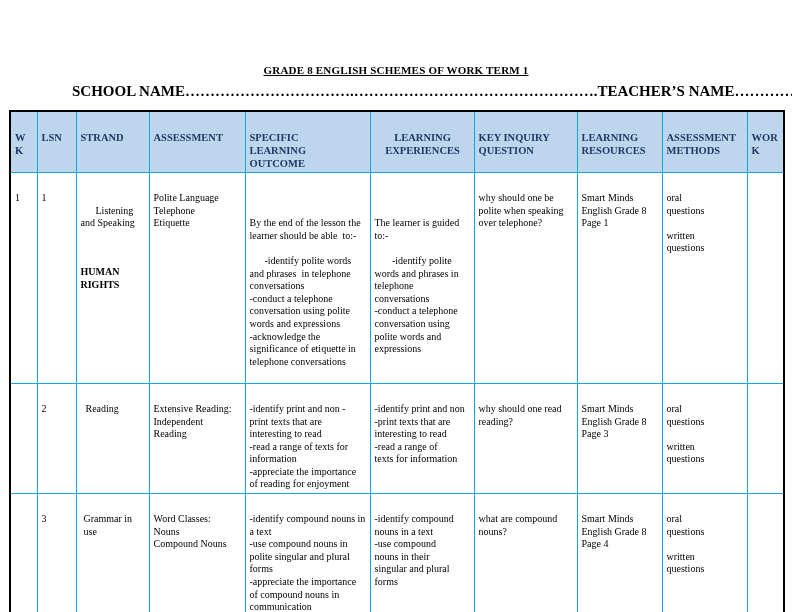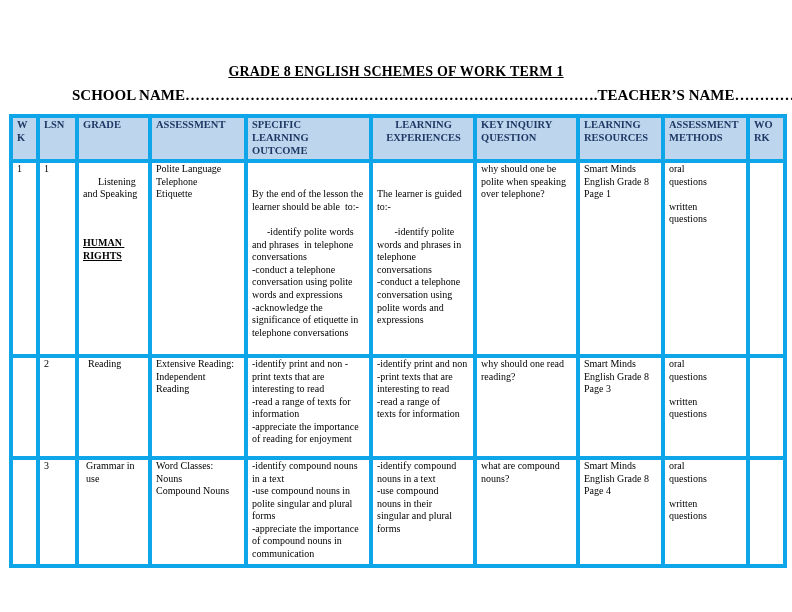--- a/index.html
+++ b/index.html
@@ -2,42 +2,42 @@
 <html><head>
 <meta charset="utf-8">
 <style>
   html,body{margin:0;padding:0;}
   body{
     width:792px;height:612px;background:#ffffff;color:#000;
     font-family:"Liberation Serif","DejaVu Serif",serif;
     overflow:hidden;position:relative;
   }
   .doc-title{
-    margin-top:64px;text-align:center;font-weight:bold;font-size:14px;
+    margin-top:64px;text-align:center;font-weight:bold;font-size:11px;
     text-decoration:underline;letter-spacing:.2px;
   }
   .sub-line{
     margin:7px 0 0 72px;font-weight:bold;font-size:15px;white-space:nowrap;
   }
   table.sow{
     border-collapse:collapse;table-layout:fixed;
     margin:10px 0 0 9px;width:774px;border:2px solid #000;
   }
   .sow th,.sow td{
-    border:4px solid #0ea5e9;vertical-align:top;padding:0 3px 2px 4px;
+    border:1px solid #0ea5e9;vertical-align:top;padding:19px 3px 2px 4px;
     white-space:pre-wrap;overflow:hidden;word-wrap:break-word;
   }
   .sow th{
     background:#bdd6ee;color:#1f3864;font-size:10.5px;line-height:13px;
     text-align:left;font-weight:bold;
   }
   .sow th.center{text-align:center;}
   .sow td{font-size:10px;line-height:12.6px;}
   .intro{display:block;font-weight:normal;}
-  .theme{display:block;font-weight:bold;margin-top:24px;text-decoration:underline;}
+  .theme{display:block;font-weight:bold;margin-top:24px;}
 </style>
 </head>
 <body>
 
 <div class="doc-title">GRADE 8 ENGLISH SCHEMES OF WORK TERM 1</div>
 
 <div class="sub-line"><span>SCHOOL NAME</span><span>…………………………….………………………………………….</span><span>TEACHER’S NAME</span><span>………………………………………...</span></div>
 
 <table class="sow">
   <colgroup>
@@ -49,21 +49,21 @@
       <col style="width:104px">
     <col style="width:103px">
       <col style="width:85px">
       <col style="width:85px">
     <col style="width:37px">
   </colgroup>
   <tbody>
       <tr style="height:42px">
     <th>WK</th>
     <th>LSN</th>
-    <th>GRADE</th>
+    <th>STRAND</th>
     <th>ASSESSMENT</th>
     <th>SPECIFIC
 LEARNING
 OUTCOME</th>
     <th class="center">LEARNING
 EXPERIENCES</th>
     <th>KEY INQUIRY
 QUESTION</th>
     <th>LEARNING
 RESOURCES</th>

